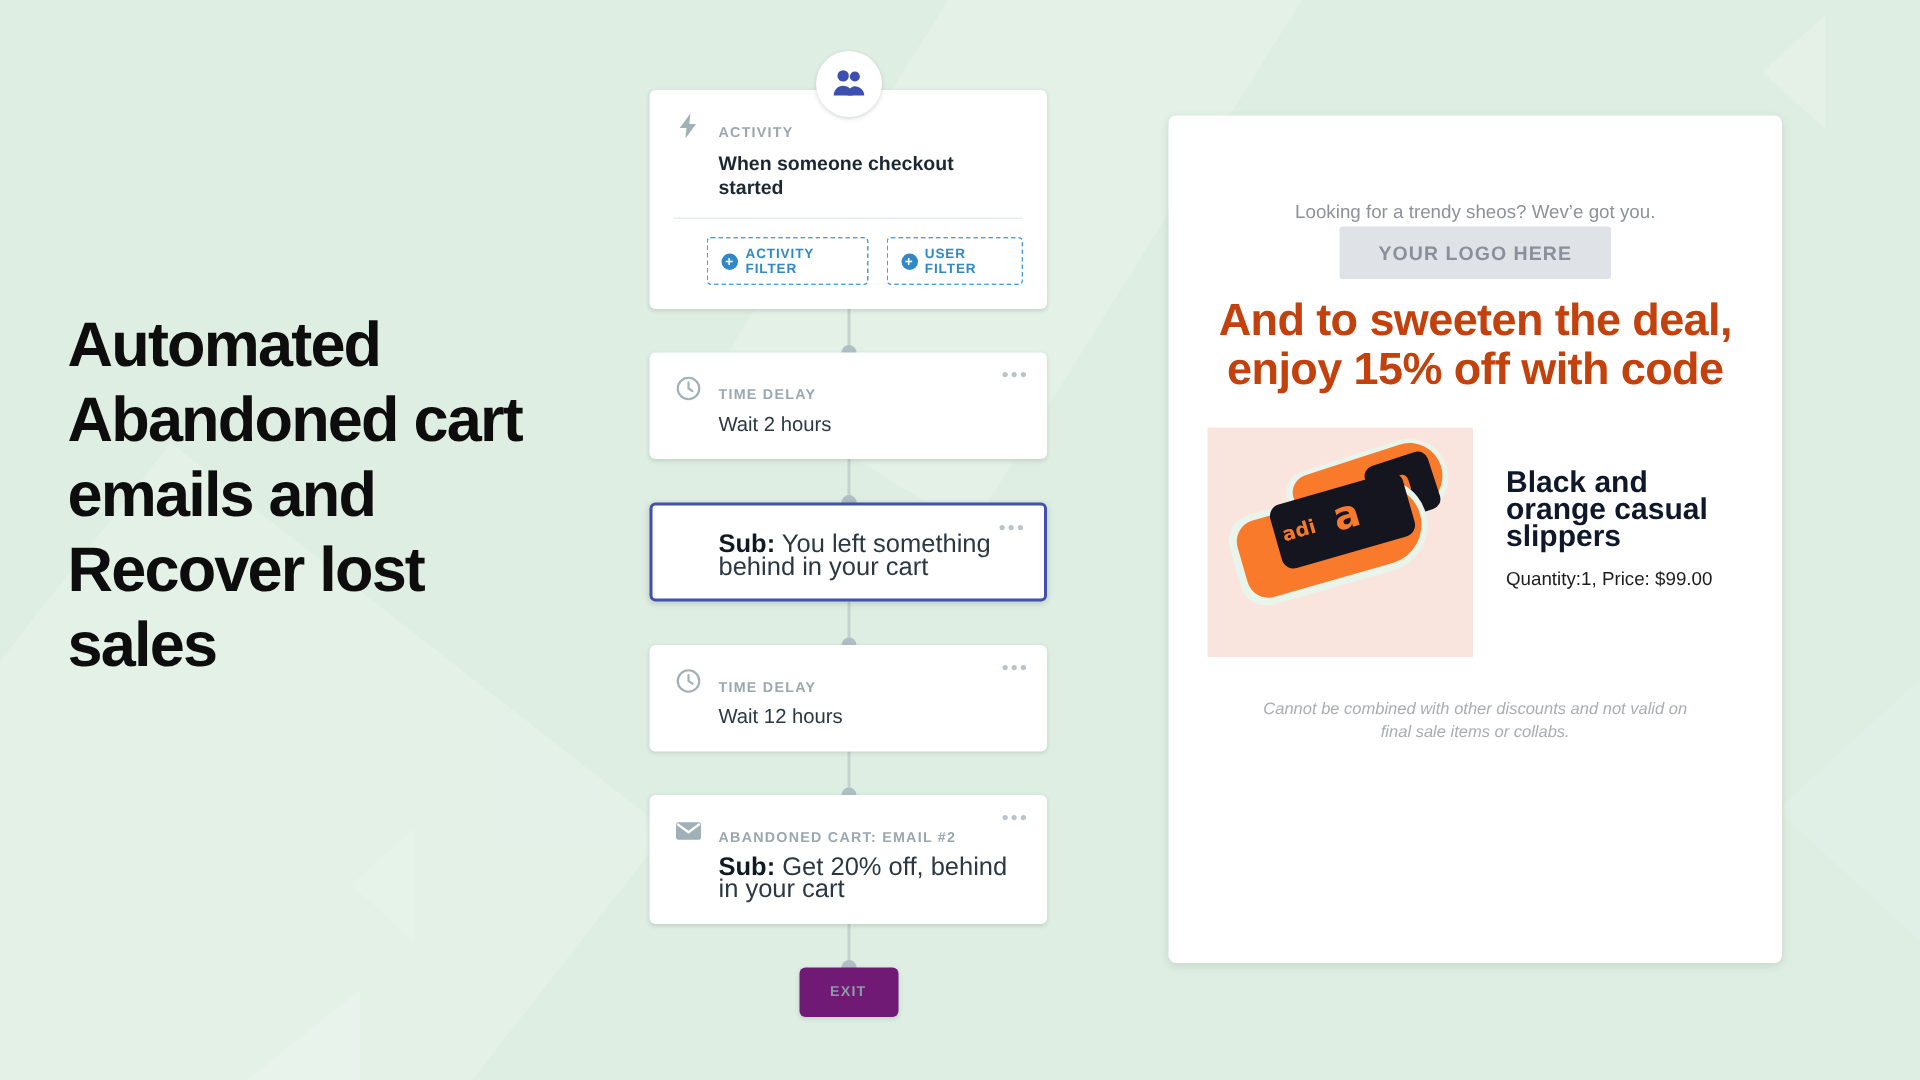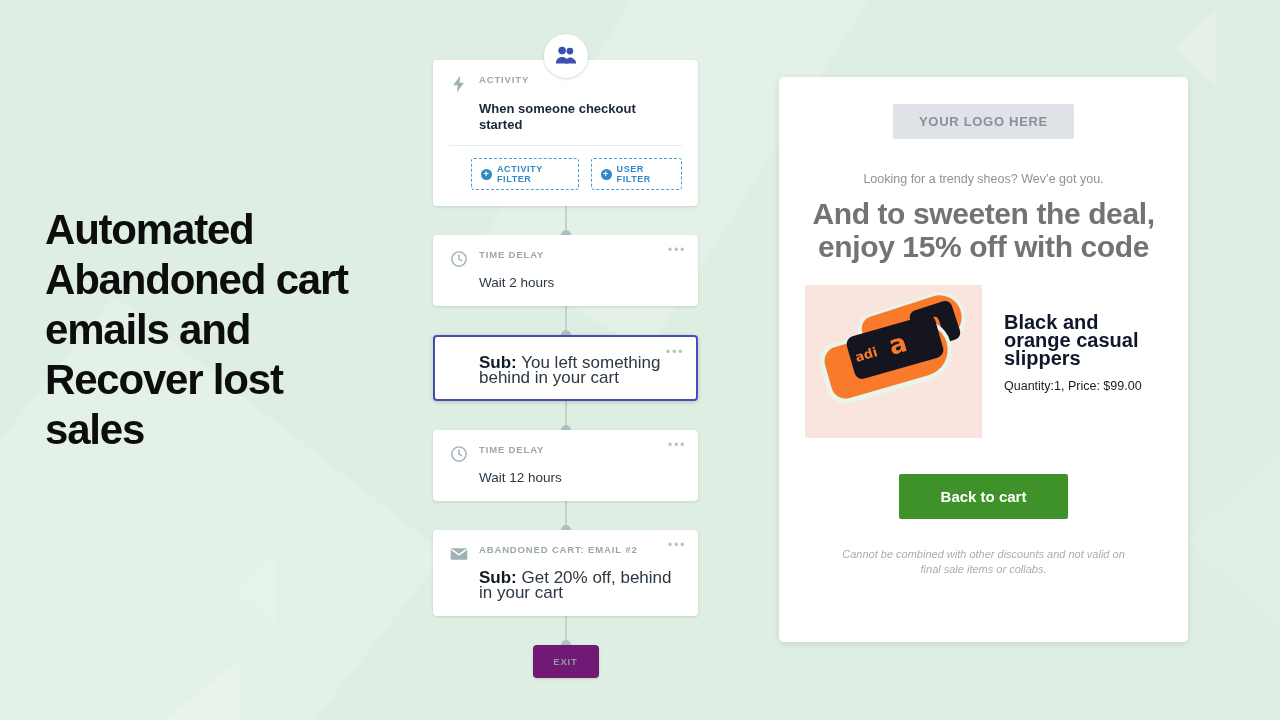--- a/index.html
+++ b/index.html
@@ -92,21 +92,21 @@
     position: absolute;
     right: 12px; top: 10px;
     letter-spacing: 1.5px;
     color: #b9c4c9;
     font-size: 13px;
     line-height: 10px;
     cursor: pointer;
   }
   .card-head {
     display: flex;
-    align-items: flex-start;
+    align-items: flex-end;
     gap: 10px;
   }
   .card-ico { width: 20px; height: 20px; flex: 0 0 20px; color: #9fb0b6; }
   .card-ico svg { display: block; width: 20px; height: 20px; }
   .card-kicker {
     font-size: 9.5px;
     font-weight: bold;
     letter-spacing: .85px;
     color: #9aa7ae;
     text-transform: uppercase;
@@ -226,21 +226,21 @@
   #email-eyebrow {
     margin-top: 33px;
     font-size: 12.5px;
     color: #8d9298;
   }
   #email-headline {
     margin-top: 11px;
     font-size: 30px;
     line-height: 33px;
     font-weight: bold;
-    color: #737373;
+    color: #c2410c;
     letter-spacing: -.4px;
     padding: 0 6px;
   }
   #product {
     display: flex;
     gap: 22px;
     margin-top: 22px;
     text-align: left;
     align-items: flex-start;
   }
@@ -432,23 +432,23 @@
     <div class="connector">
       <span class="line"></span>
       <span class="dot"></span>
     </div>
 
     <div class="exit-node">EXIT</div>
   </div>
 
   <div id="email-panel">
 
+    <div id="email-eyebrow">Looking for a trendy sheos? Wev’e got you.</div>
+
     <div id="logo-placeholder">YOUR LOGO HERE</div>
-
-    <div id="email-eyebrow">Looking for a trendy sheos? Wev’e got you.</div>
 
     <div id="email-headline">And to sweeten the deal, enjoy 15% off with code</div>
 
     <div id="product">
       <div id="product-img">
 
         <div class="sole" style="left:54px; top:16px; width:108px; height:52px; transform:rotate(-18deg);"></div>
         <div class="foot" style="left:58px; top:19px; width:100px; height:44px; transform:rotate(-18deg);"></div>
         <div class="strap" style="left:108px; top:20px; width:44px; height:40px; border-radius:7px; transform:rotate(-18deg);"></div>
         <div class="strap-letter" style="left:122px; top:24px; font-size:20px; transform:rotate(-18deg);">a</div>
@@ -458,18 +458,17 @@
         <div class="strap" style="left:44px; top:40px; width:92px; height:44px; border-radius:8px; transform:rotate(-16deg);"></div>
         <div class="strap-letter" style="left:84px; top:44px; font-size:26px; transform:rotate(-16deg);">a</div>
         <div class="strap-letter" style="left:50px; top:62px; font-size:13px; transform:rotate(-16deg);">adi</div>
       </div>
       <div id="product-info">
         <div id="product-name">Black and orange casual slippers</div>
         <div id="product-meta">Quantity:1, Price: $99.00</div>
       </div>
     </div>
 
-    <button id="cta">Back to cart</button>
 
     <div id="disclaimer">Cannot be combined with other discounts and not valid on final sale items or collabs.</div>
   </div>
 
 </div>
 
 </body></html>

